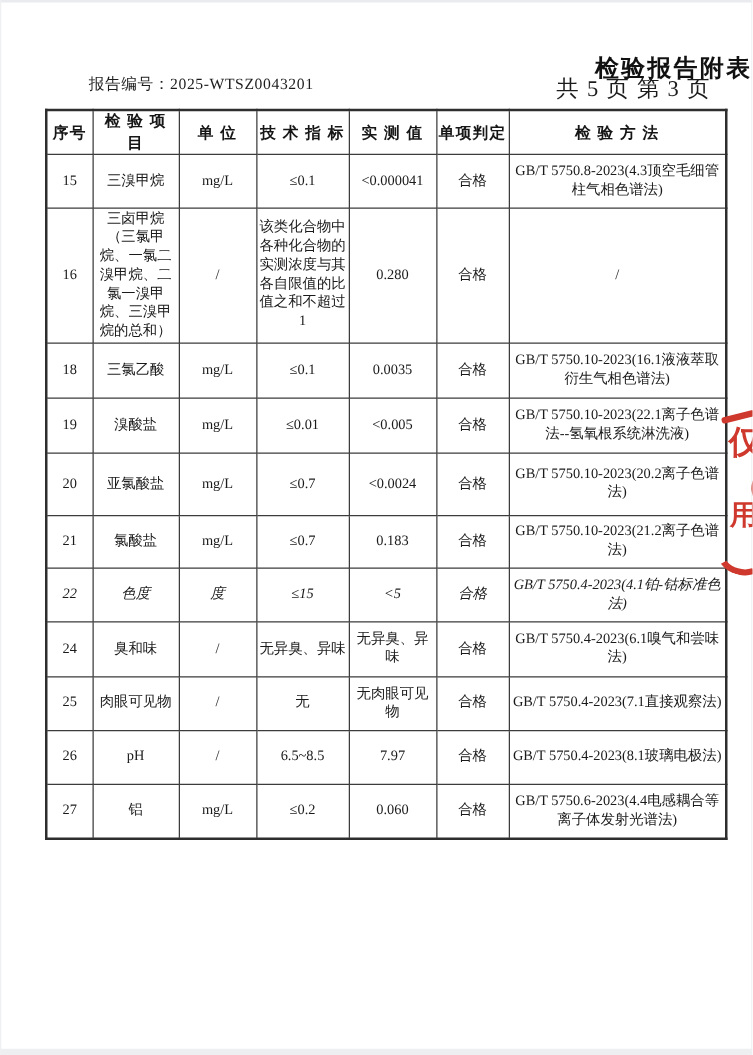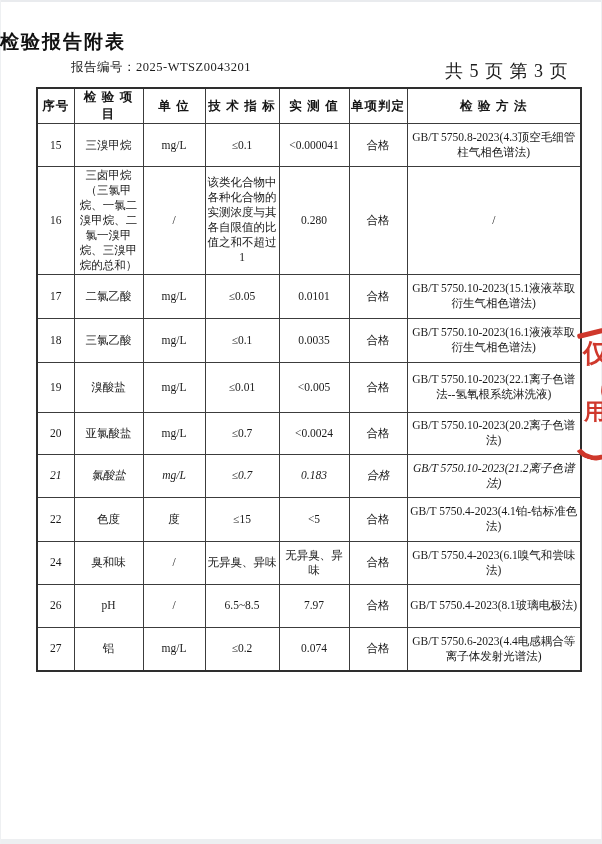--- a/index.html
+++ b/index.html
@@ -7,21 +7,21 @@
     width:602px;height:844px;position:relative;overflow:hidden;
     background:#ffffff;color:#1c1c1c;
     font-family:"Liberation Serif",serif;
   }
   .edge-top{position:absolute;top:0;left:0;right:0;height:2px;background:#e9ebee;}
   .edge-bottom{position:absolute;bottom:0;left:0;right:0;height:5px;background:#edeff1;}
   .edge-left{position:absolute;top:0;bottom:0;left:0;width:1px;background:#eef0f2;}
   .edge-right{position:absolute;top:0;bottom:0;right:0;width:1px;background:#eef0f2;}
 
   .title{
-    position:absolute;top:29px;left:0;width:100%;text-align:left;
+    position:absolute;top:42px;left:0;width:100%;text-align:right;
     font-family:"Liberation Sans",sans-serif;font-weight:bold;
     font-size:19px;letter-spacing:2px;color:#111;
   }
   .report-no{position:absolute;top:59px;left:55px;font-size:12.5px;letter-spacing:0.5px;margin-left:16px;}
   .page-info{position:absolute;top:59px;left:445px;font-size:18px;letter-spacing:1px;}
 
   table.report{
     position:absolute;left:36px;top:87px;
     border-collapse:collapse;table-layout:fixed;
     border:2px solid #2e2e2e;
@@ -109,29 +109,20 @@
       <tr>
         <td>16</td>
         <td>三卤甲烷（三氯甲烷、一氯二溴甲烷、二氯一溴甲烷、三溴甲烷的总和）</td>
         <td>/</td>
         <td>该类化合物中各种化合物的实测浓度与其各自限值的比值之和不超过1</td>
         <td>0.280</td>
         <td>合格</td>
         <td>/</td>
       </tr>
       <tr>
-        <td>17</td>
-        <td>二氯乙酸</td>
-        <td>mg/L</td>
-        <td>≤0.05</td>
-        <td>0.0101</td>
-        <td>合格</td>
-        <td>GB/T 5750.10-2023(15.1液液萃取衍生气相色谱法)</td>
-      </tr>
-      <tr>
         <td>18</td>
         <td>三氯乙酸</td>
         <td>mg/L</td>
         <td>≤0.1</td>
         <td>0.0035</td>
         <td>合格</td>
         <td>GB/T 5750.10-2023(16.1液液萃取衍生气相色谱法)</td>
       </tr>
       <tr>
         <td>19</td>
@@ -172,34 +163,43 @@
       <tr>
         <td>24</td>
         <td>臭和味</td>
         <td>/</td>
         <td>无异臭、异味</td>
         <td>无异臭、异味</td>
         <td>合格</td>
         <td>GB/T 5750.4-2023(6.1嗅气和尝味法)</td>
       </tr>
       <tr>
+        <td>25</td>
+        <td>肉眼可见物</td>
+        <td>/</td>
+        <td>无</td>
+        <td>无肉眼可见物</td>
+        <td>合格</td>
+        <td>GB/T 5750.4-2023(7.1直接观察法)</td>
+      </tr>
+      <tr>
         <td>26</td>
         <td>pH</td>
         <td>/</td>
         <td>6.5~8.5</td>
         <td>7.97</td>
         <td>合格</td>
         <td>GB/T 5750.4-2023(8.1玻璃电极法)</td>
       </tr>
       <tr>
         <td>27</td>
         <td>铝</td>
         <td>mg/L</td>
         <td>≤0.2</td>
-        <td>0.074</td>
+        <td>0.060</td>
         <td>合格</td>
         <td>GB/T 5750.6-2023(4.4电感耦合等离子体发射光谱法)</td>
       </tr>
     </tbody>
 </table>
 
 <div class="stamp-bar"></div>
 <div class="stamp-frag stamp-char-top">仅</div>
 <div class="stamp-frag stamp-paren">（</div>
 <div class="stamp-frag stamp-use">用</div>

